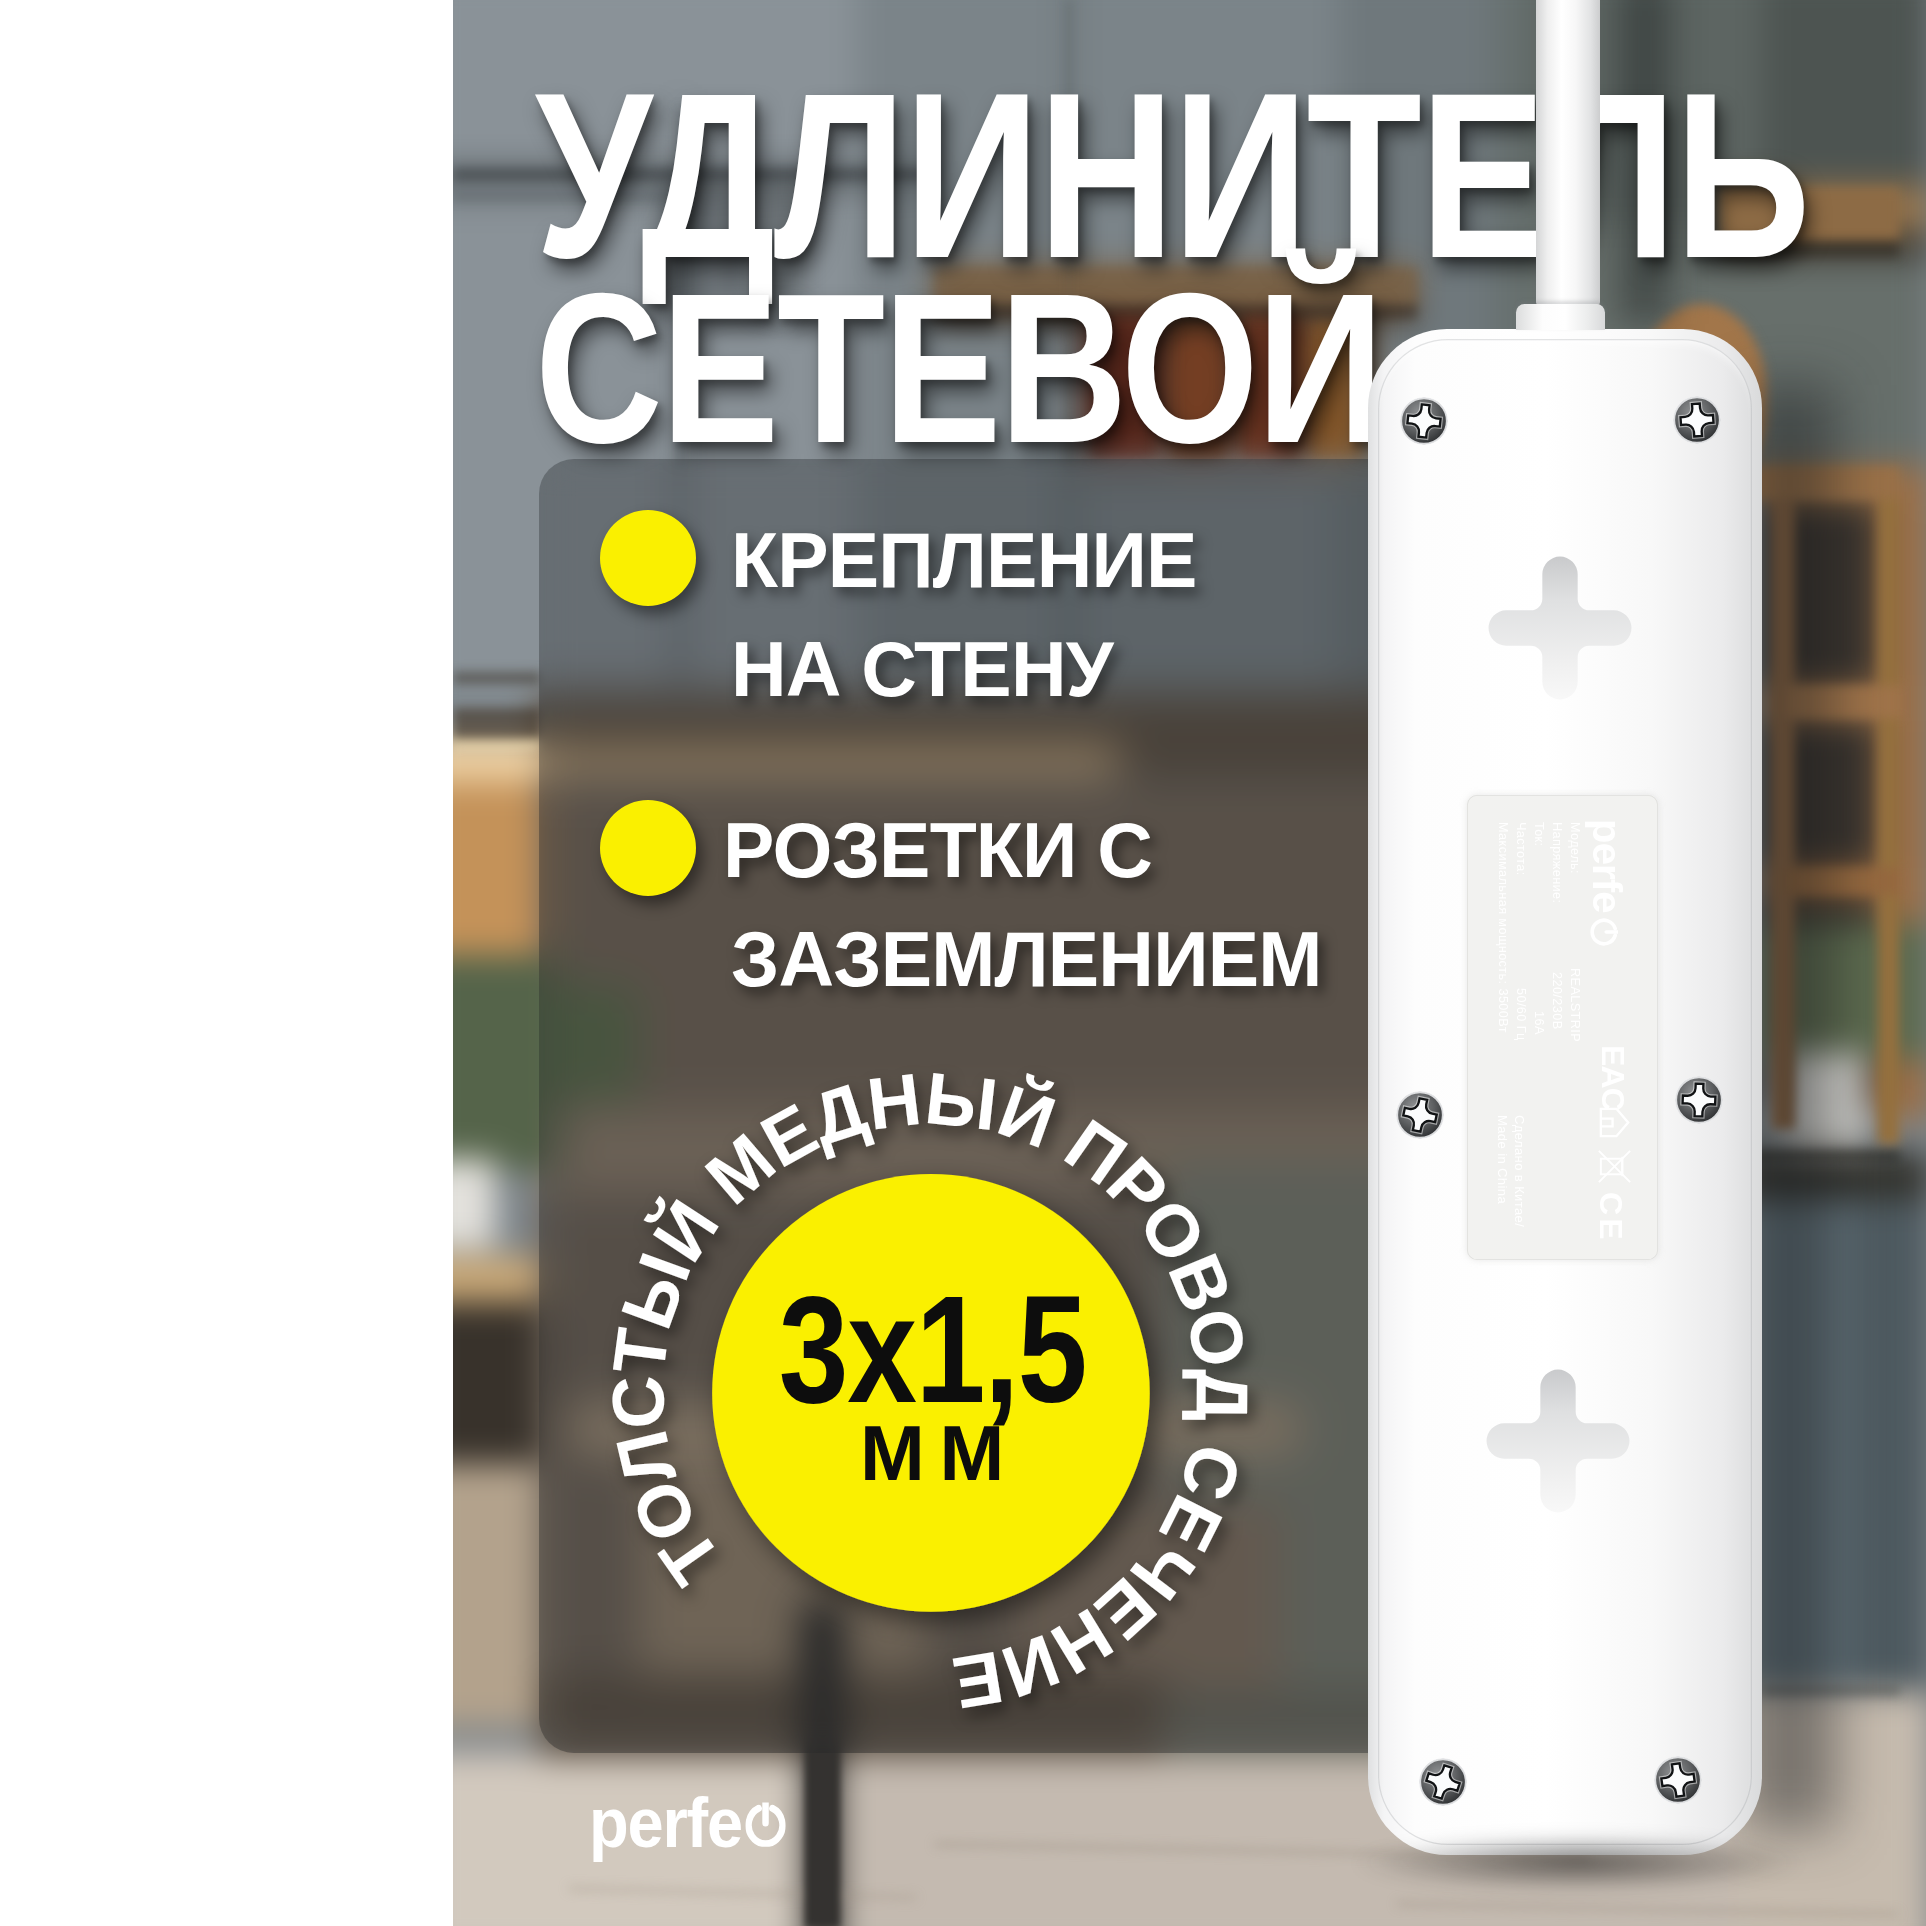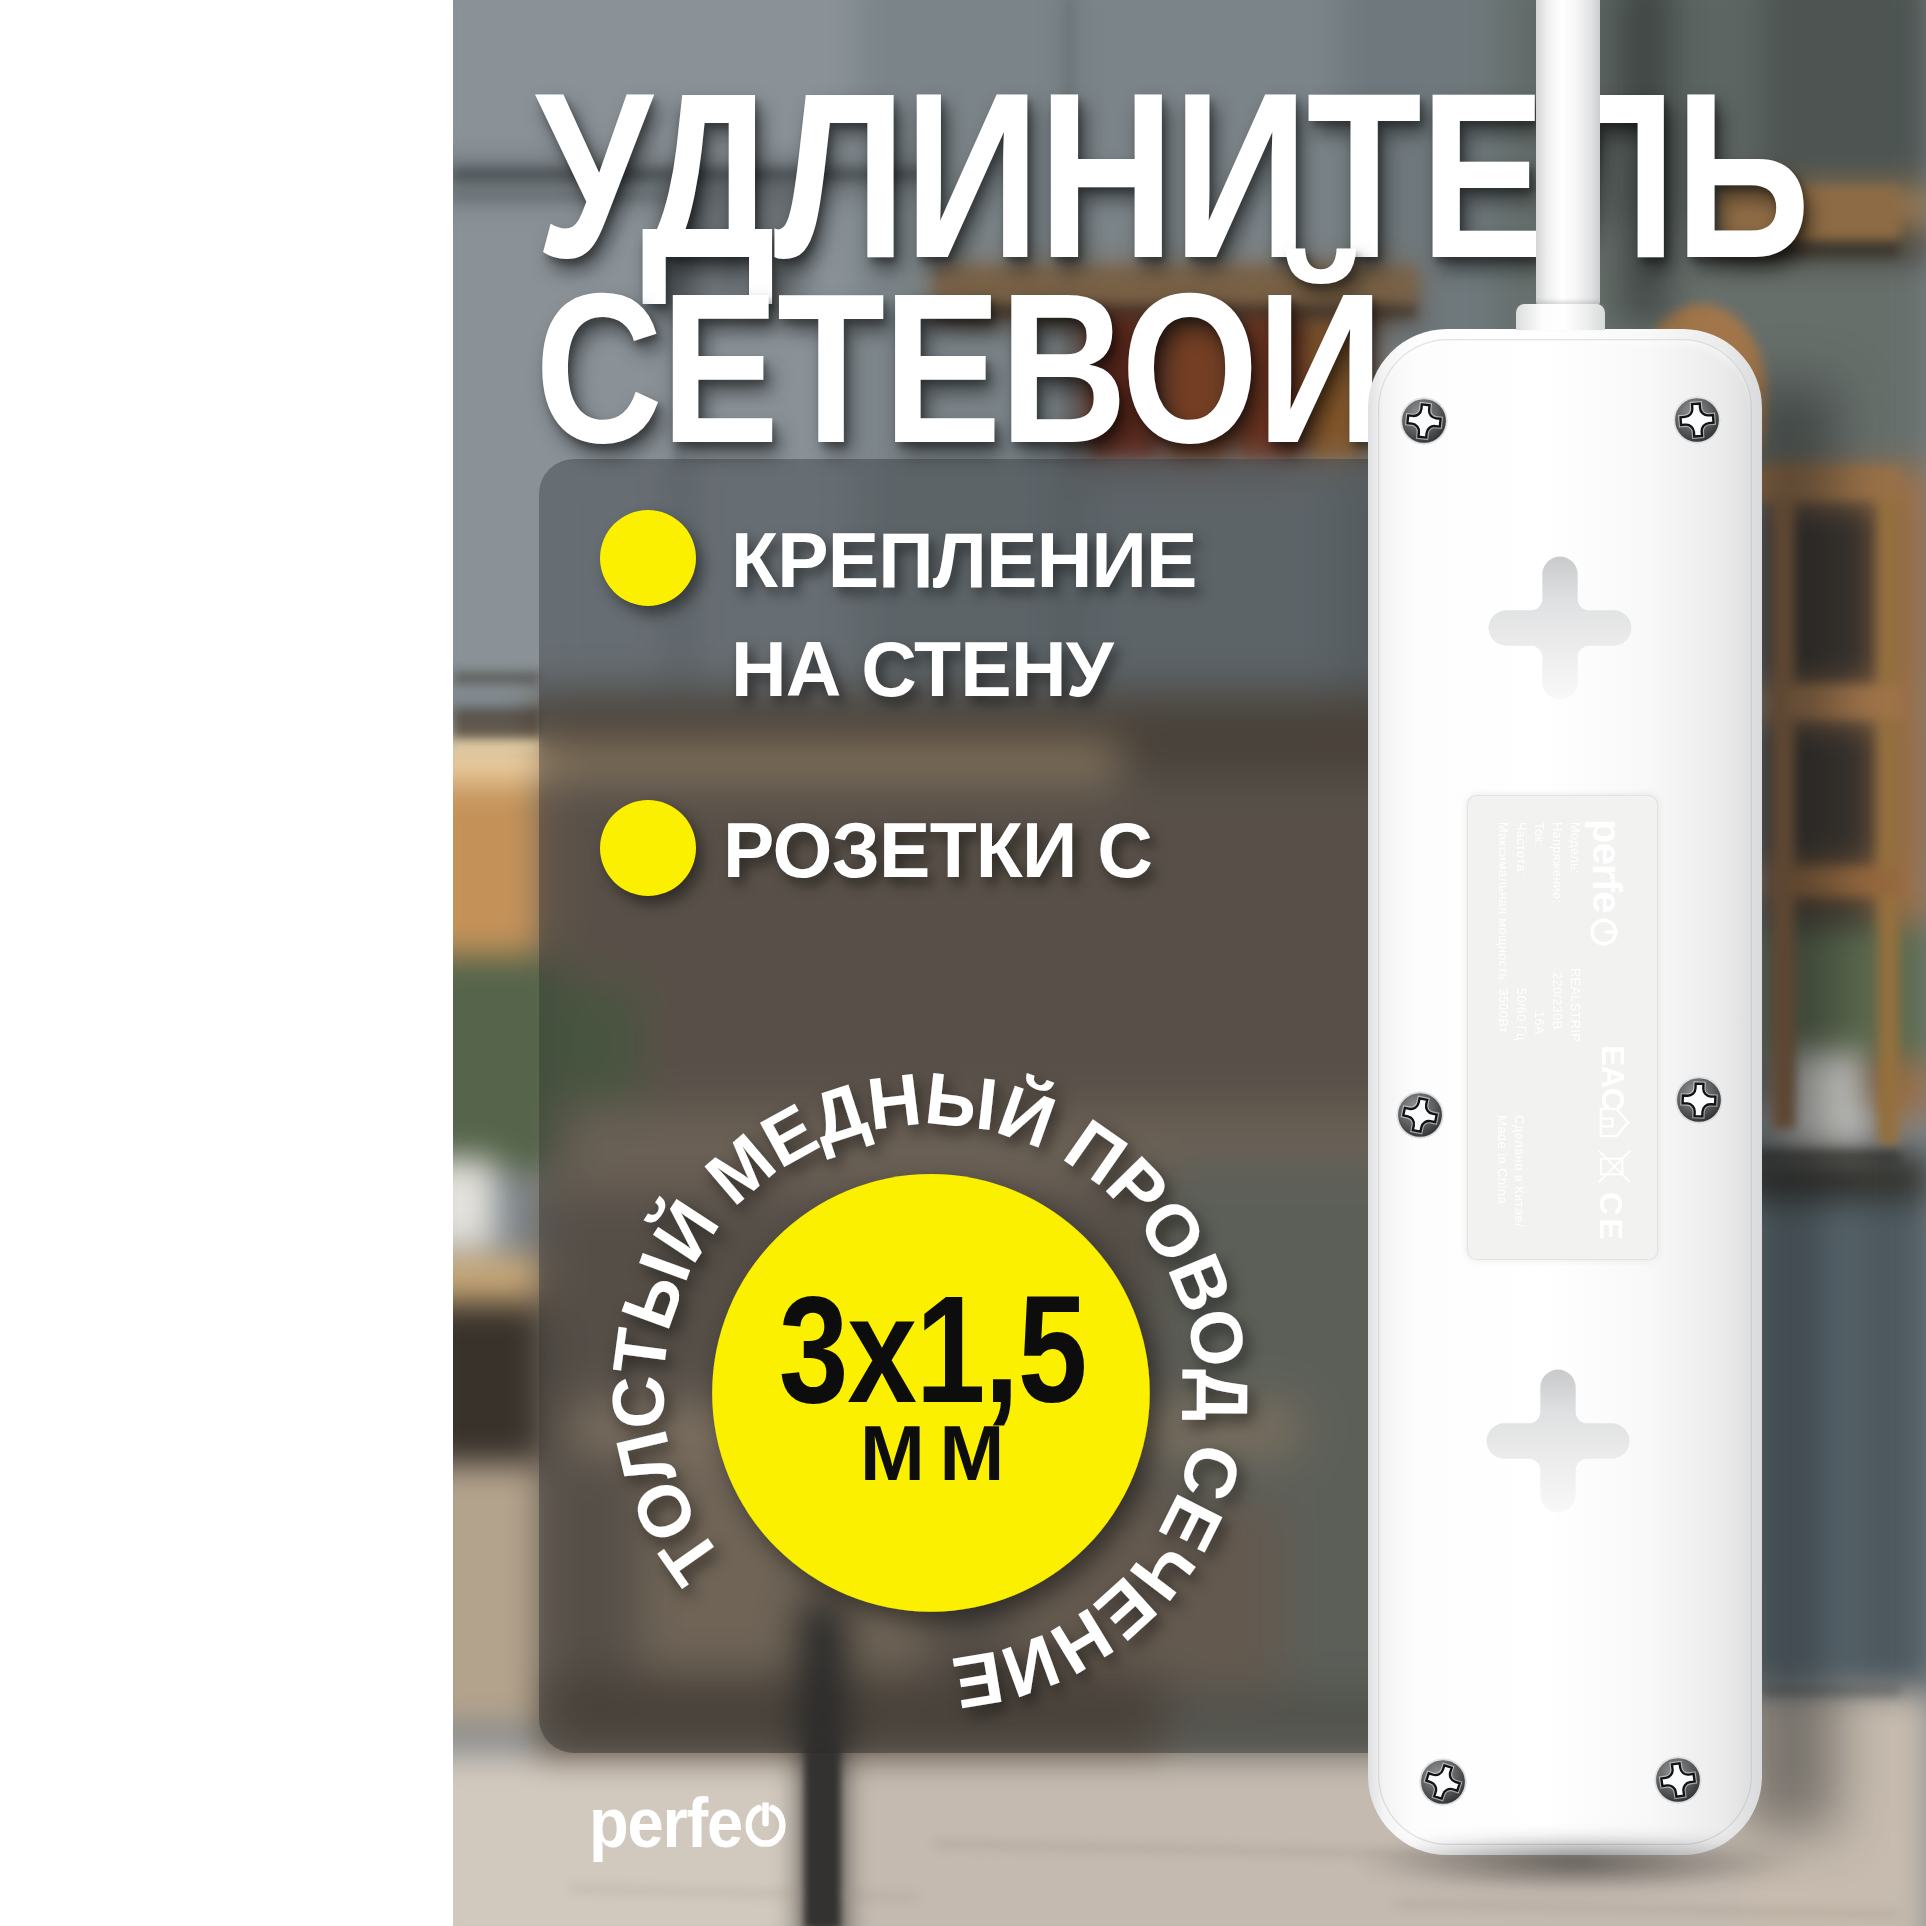--- a/index.html
+++ b/index.html
@@ -123,20 +123,21 @@
 <div id="stripshadow"></div>
 <div id="cableshadow"></div>
 <div id="panel"></div>
 <div class="tline" id="t1" style="left:82px;top:57px;font-size:236px;transform:scaleX(0.800)">УДЛИНИТЕЛЬ</div>
 <div class="tline" id="t2" style="left:82px;top:262px;font-size:213px;transform:scaleX(0.831)">СЕТЕВОЙ</div>
 <div class="dot" style="left:147px;top:510px"></div>
 <div class="dot" style="left:147px;top:800px"></div>
 <div class="feat" id="f1" style="left:278px;top:522px">КРЕПЛЕНИЕ</div>
 <div class="feat" id="f2" style="left:278px;top:631px">НА СТЕНУ</div>
 <div class="feat" id="f3" style="left:270px;top:812px">РОЗЕТКИ С</div>
+<div class="feat" id="f4" style="left:278px;top:921px">ЗАЗЕМЛЕНИЕМ</div>
 <svg id="bigcircle" width="1447" height="1926" viewBox="0 0 3755 5000" style="position:absolute;left:0;top:0">
 <defs>
 <filter id="ds1" x="-30%" y="-30%" width="160%" height="160%">
           <feDropShadow dx="20" dy="28" stdDeviation="30" flood-color="#000" flood-opacity="0.45"></feDropShadow>
         </filter>
 <filter id="ds2" x="-30%" y="-30%" width="160%" height="160%">
           <feDropShadow dx="14" dy="20" stdDeviation="20" flood-color="#000" flood-opacity="0.5"></feDropShadow>
         </filter>
 <path id="ringpath" d="M 703.8,4050.2 A 690 690 0 1 1 1776.2,3181.8 A 690 690 0 0 1 1312.1,4302.2" fill="none"></path>
 </defs>

